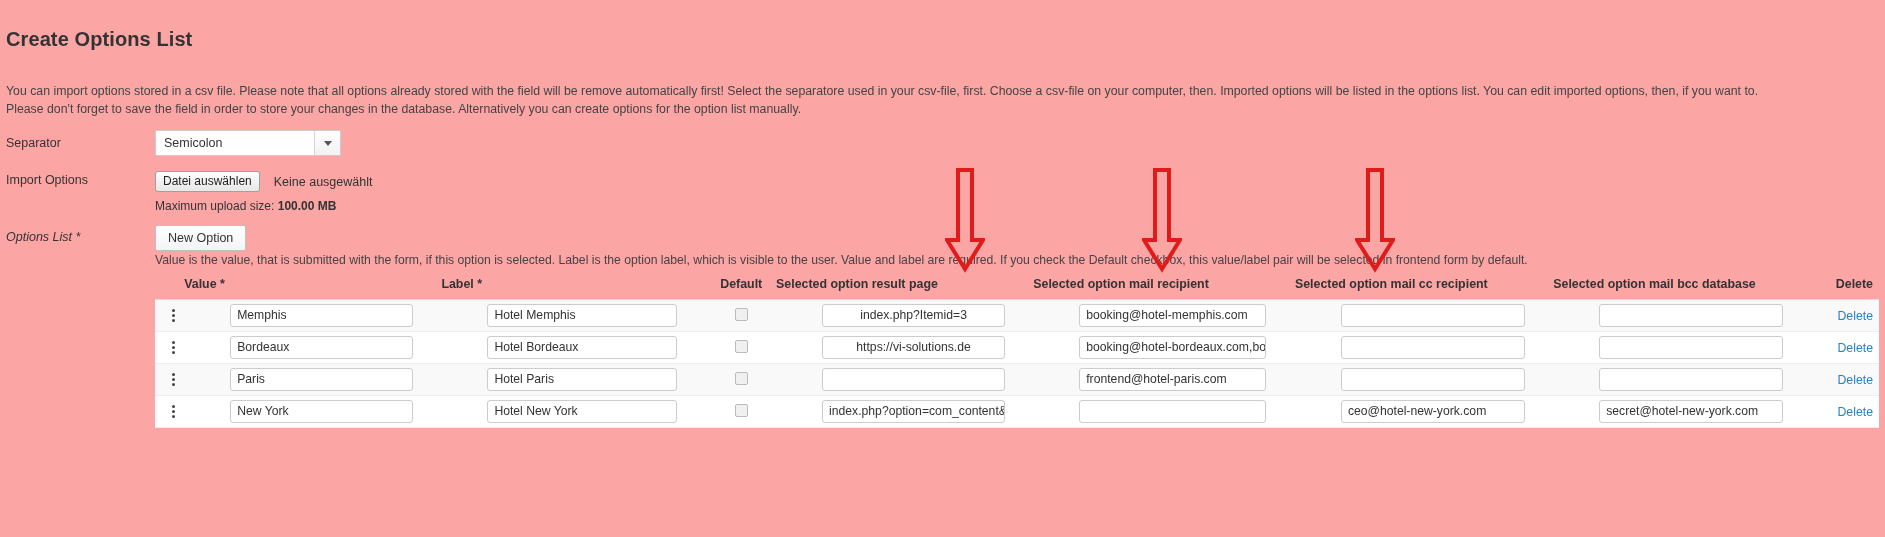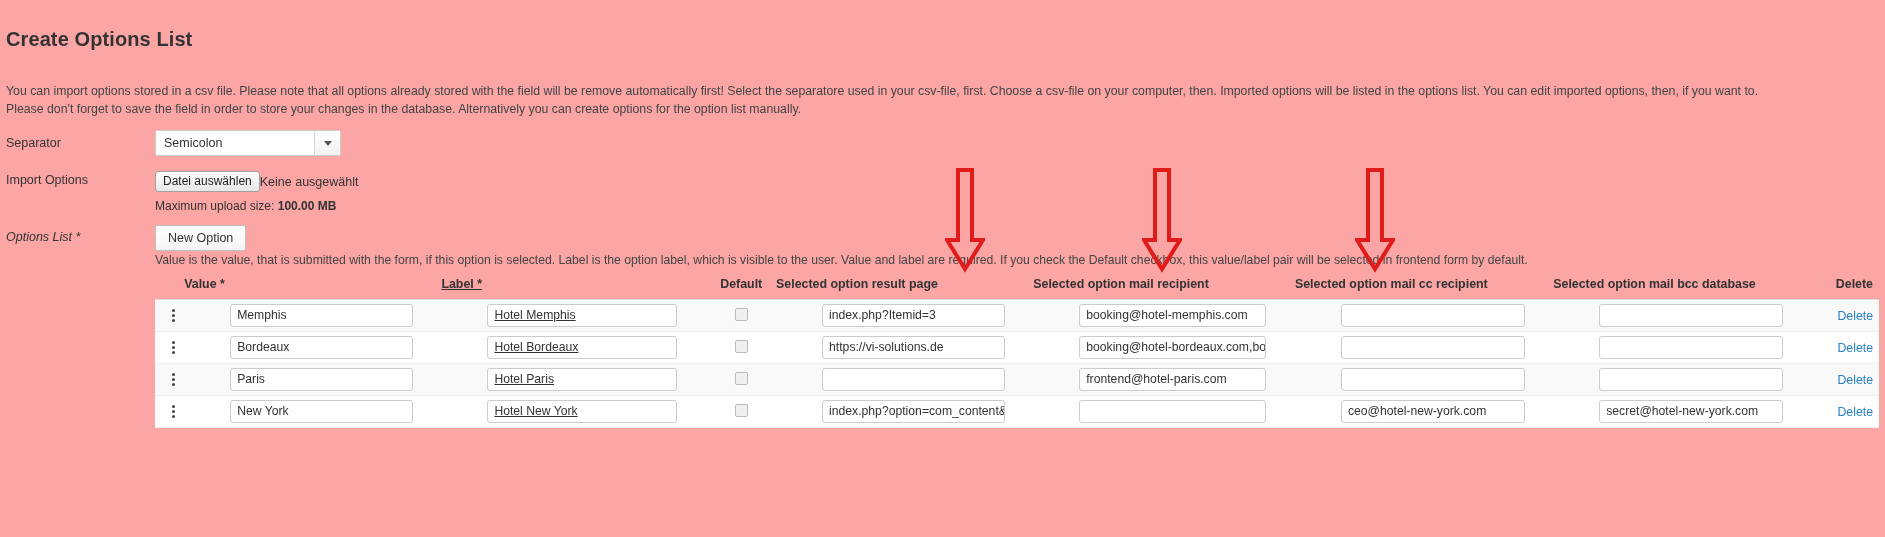--- a/index.html
+++ b/index.html
@@ -99,21 +99,21 @@
     border: 1px solid #a0a0a0;
     background: linear-gradient(#fdfdfd, #e7e7e7);
     border-radius: 3px;
     font-size: 12px;
     padding: 2px 7px;
     color: #222222;
     line-height: 15px;
     font-family: "Liberation Sans", sans-serif;
   }
   .file-status {
-    margin-left: 0;
+    margin-left: 14px;
     font-size: 12.5px;
     color: #333333;
   }
   .upload-note {
     margin-top: 7px;
     font-size: 12px;
     color: #333333;
   }
   .upload-note b { font-weight: bold; }
 
@@ -159,23 +159,23 @@
   .opt-table td {
     padding: 4px 0;
     border-bottom: 1px solid #eeeeee;
     vertical-align: middle;
   }
   .opt-table tbody tr:nth-child(odd) { background: #f9f9f9; }
   .opt-table tbody tr:nth-child(even) { background: #ffffff; }
 
   .col-handle { width: 26px; }
   .col-value  { width: 200px; }
-  .col-label  { width: 205px; text-decoration: underline; }
+  .col-label  { width: 205px; }
   .col-default{ width: 62px; text-align: center; }
-  .col-result { width: 198px; }
+  .col-result { width: 198px; text-align: center; }
   .col-mail   { width: 207px; }
   .col-cc     { width: 210px; }
   .col-bcc    { width: 205px; }
   .col-delete { width: 60px; text-align: right; }
 
   .th-default { text-align: center !important; }
   .th-delete  { text-align: right !important; padding-right: 6px !important; }
 
   .handle {
     display: flex;

